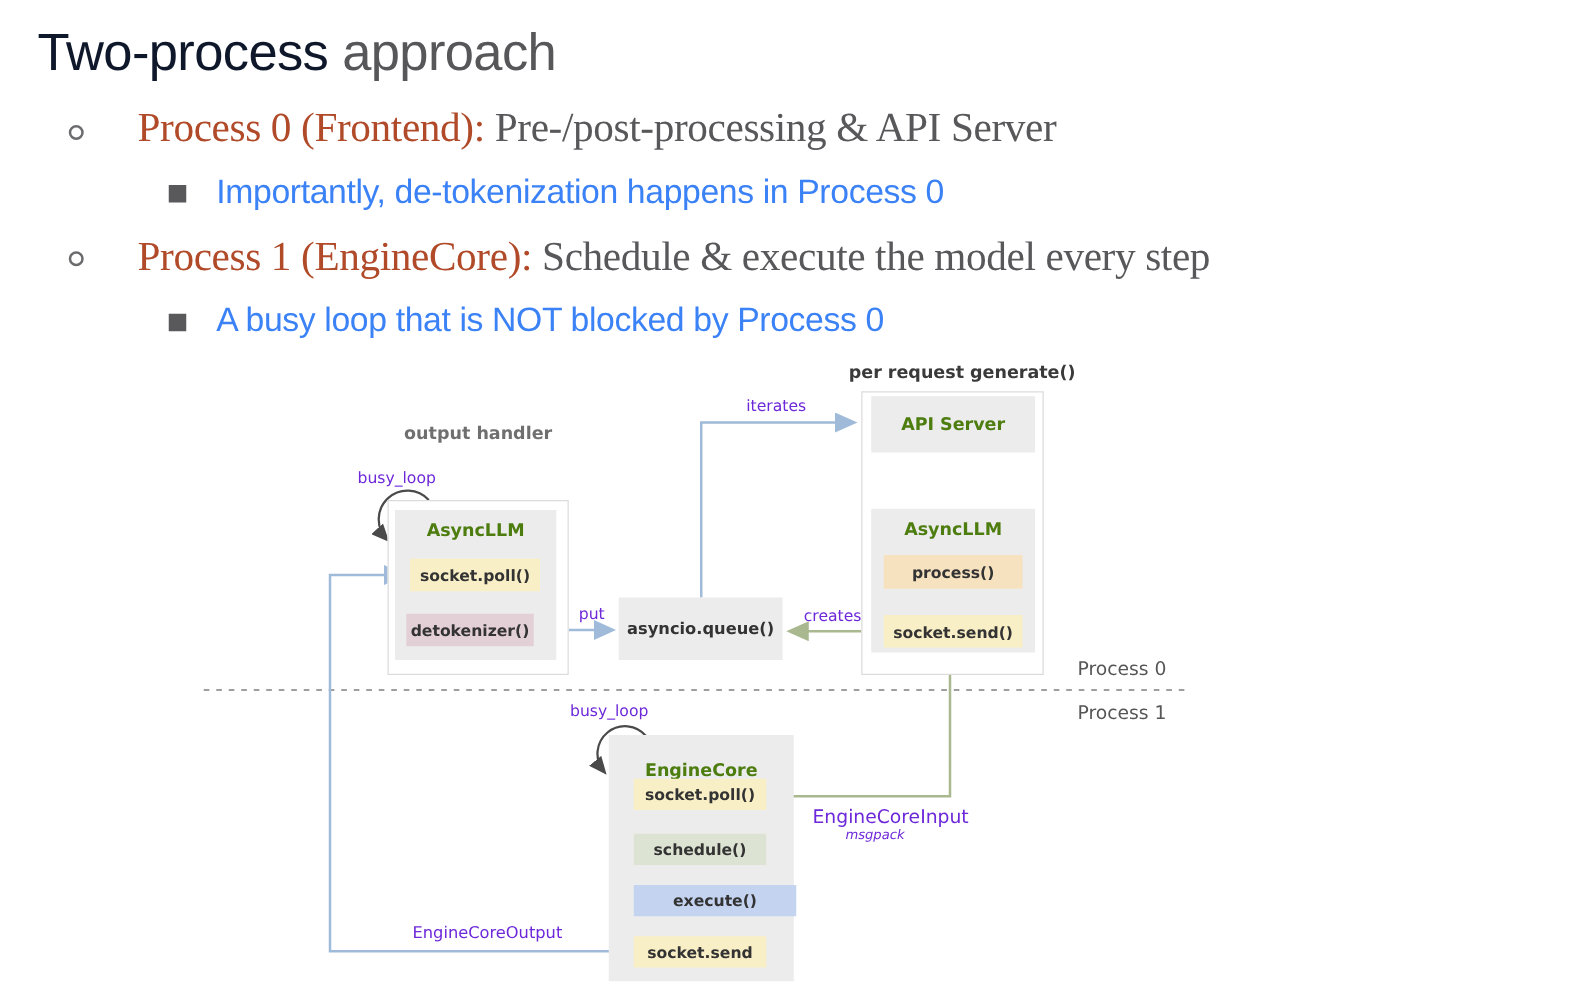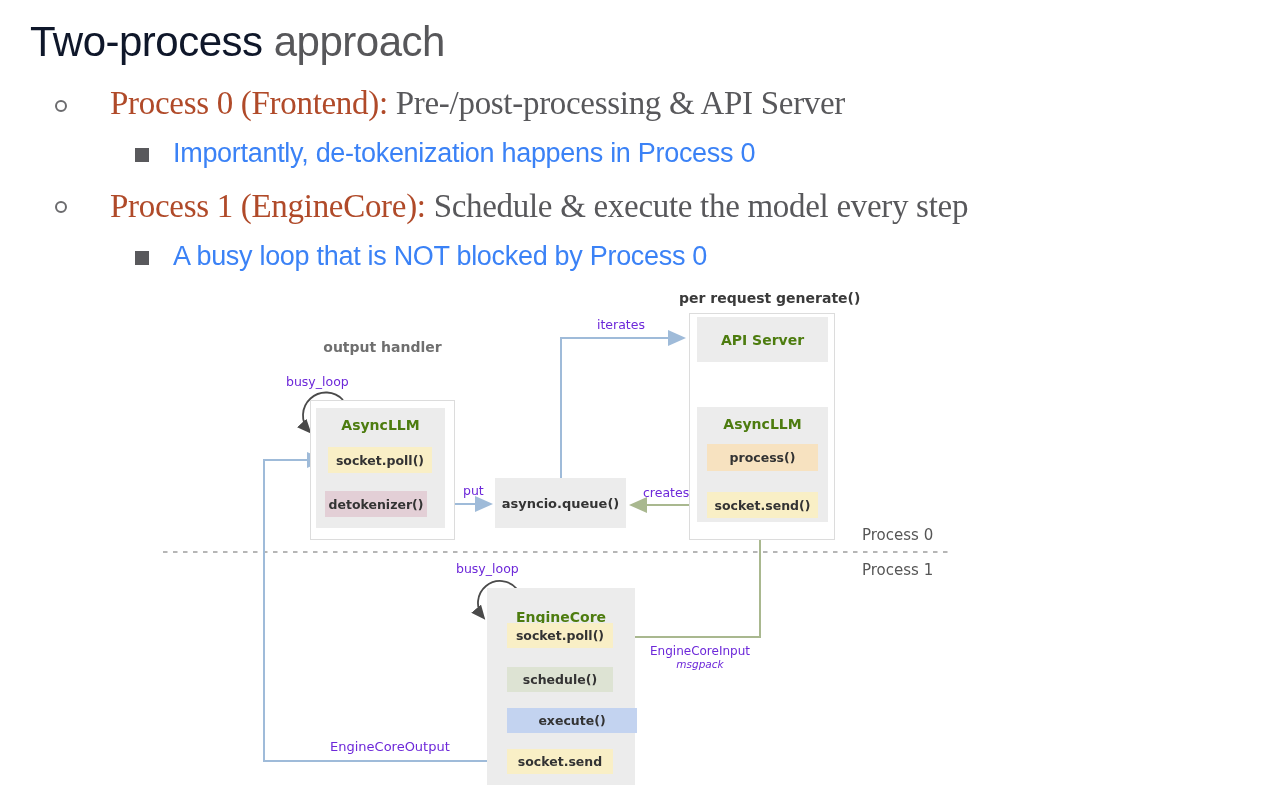--- a/index.html
+++ b/index.html
@@ -124,18 +124,18 @@
   <div class="abs dfont edge-label" style="left:456px;top:561px;">busy_loop</div>
 
   <div class="abs panel" style="left:487px;top:588px;width:148px;height:197px;"></div>
   <div class="abs dfont box-title" style="left:487px;top:597px;width:148px;margin-top:12px;">EngineCore</div>
   <div class="abs dfont method m-yellow" style="left:507px;top:623px;width:106px;height:25px;">socket.poll()</div>
   <div class="abs dfont method m-sage" style="left:507px;top:667px;width:106px;height:25px;">schedule()</div>
   <div class="abs dfont method m-blue" style="left:507px;top:708px;width:130px;height:25px;">execute()</div>
   <div class="abs dfont method m-yellow" style="left:507px;top:749px;width:106px;height:25px;">socket.send</div>
 
   <div class="abs dfont center" style="left:650px;top:644px;width:100px;">
-    <div class="edge-label" style="font-size:12px;">EngineCoreInput</div>
+    <div class="edge-label" style="font-size:15px;">EngineCoreInput</div>
     <div class="edge-label" style="font-size:10.5px;font-style:italic;">msgpack</div>
   </div>
   <div class="abs dfont edge-label" style="left:330px;top:739px;font-size:13px;">EngineCoreOutput</div>
 
 </div>
 
 </body></html>

